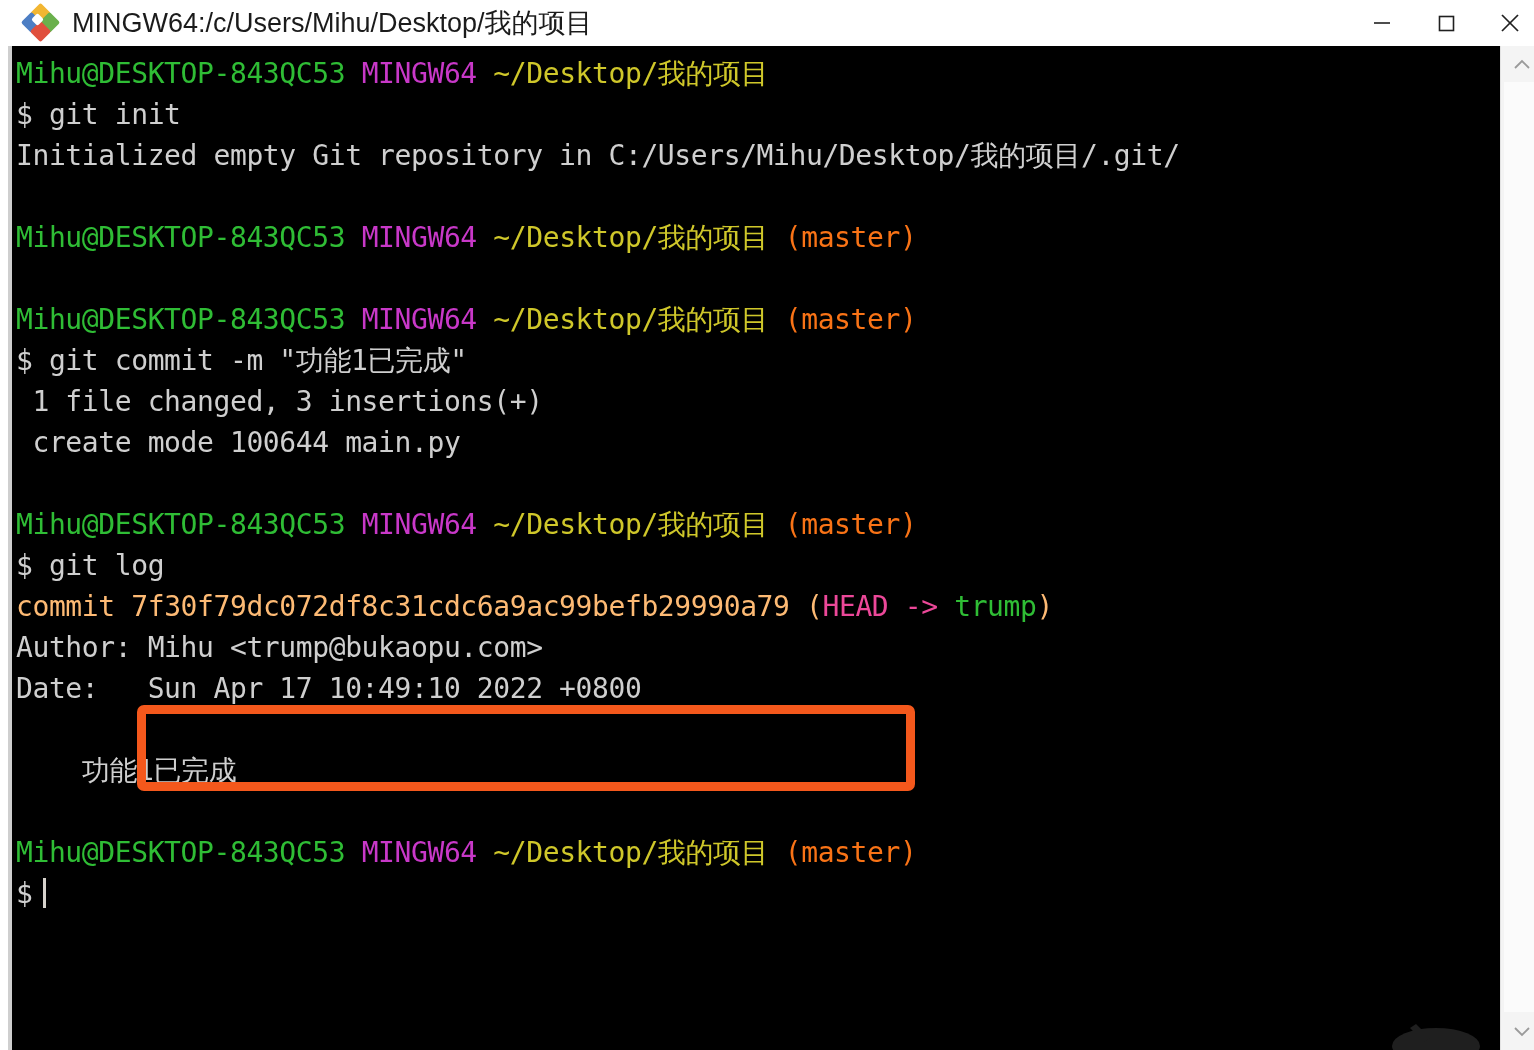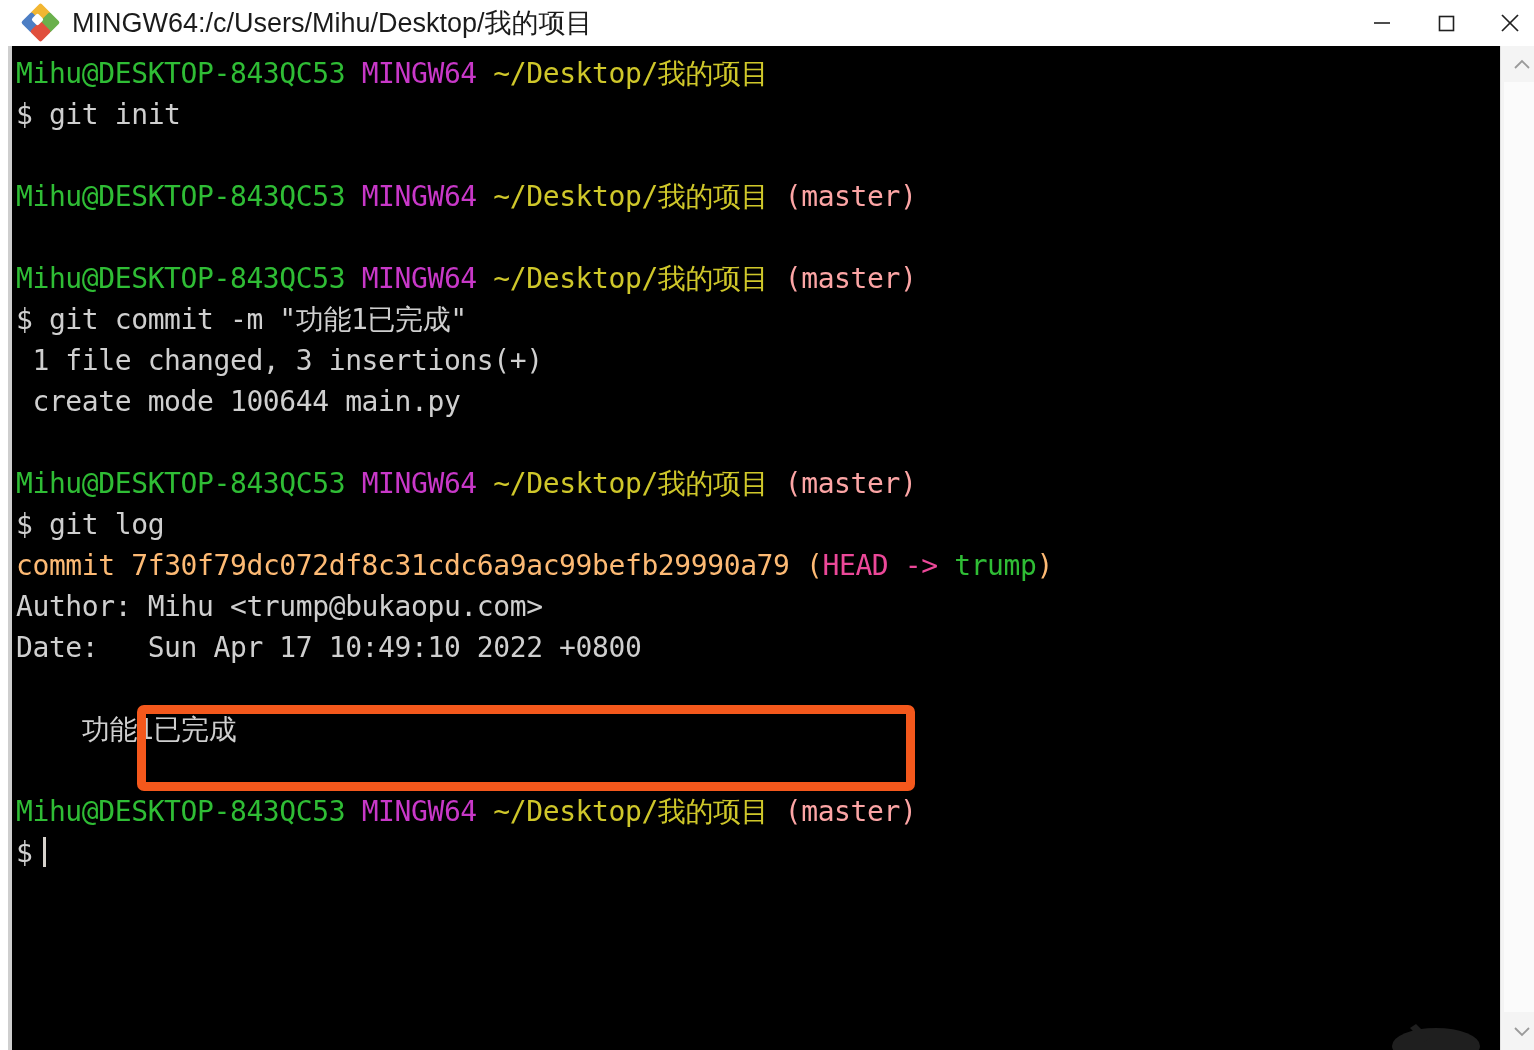--- a/index.html
+++ b/index.html
@@ -108,21 +108,21 @@
     white-space: pre;
     color: #cfcfcf;
     padding-left: 4px;
     letter-spacing: -0.4px;
   }
   .line.blank { color: transparent; }
 
   .c-user   { color: #2fbd35; }
   .c-mingw  { color: #c838c8; }
   .c-path   { color: #cfc72a; }
-  .c-branch { color: #fca5a5; }
+  .c-branch { color: #f97316; }
   .c-yellow { color: #fdba74; }
   .c-cyan   { color: #ec4899; }
   .c-green  { color: #2fbd35; }
 
   .cursor {
     display: inline-block;
     width: 3px;
     height: 30px;
     background: #d6d2cc;
     vertical-align: -5px;
@@ -217,20 +217,21 @@
       </div>
     </div>
   </div>
 
   <div class="term-frame">
     <div class="term-body">
 
       <div class="line"><span class="c-user">Mihu@DESKTOP-843QC53</span><span> </span><span class="c-mingw">MINGW64</span><span> </span><span class="c-path">~/Desktop/我的项目</span></div>
 
       <div class="line">$ git init</div>
+      <div class="line">Initialized empty Git repository in C:/Users/Mihu/Desktop/我的项目/.git/</div>
       <div class="line blank">&nbsp;</div>
 
       <div class="line"><span class="c-user">Mihu@DESKTOP-843QC53</span><span> </span><span class="c-mingw">MINGW64</span><span> </span><span class="c-path">~/Desktop/我的项目</span><span> </span><span class="c-branch">(master)</span></div>
 
       <div class="line blank">&nbsp;</div>
 
       <div class="line"><span class="c-user">Mihu@DESKTOP-843QC53</span><span> </span><span class="c-mingw">MINGW64</span><span> </span><span class="c-path">~/Desktop/我的项目</span><span> </span><span class="c-branch">(master)</span></div>
 
       <div class="line">$ git commit -m "功能1已完成"</div>
       <div class="line"> 1 file changed, 3 insertions(+)</div>

